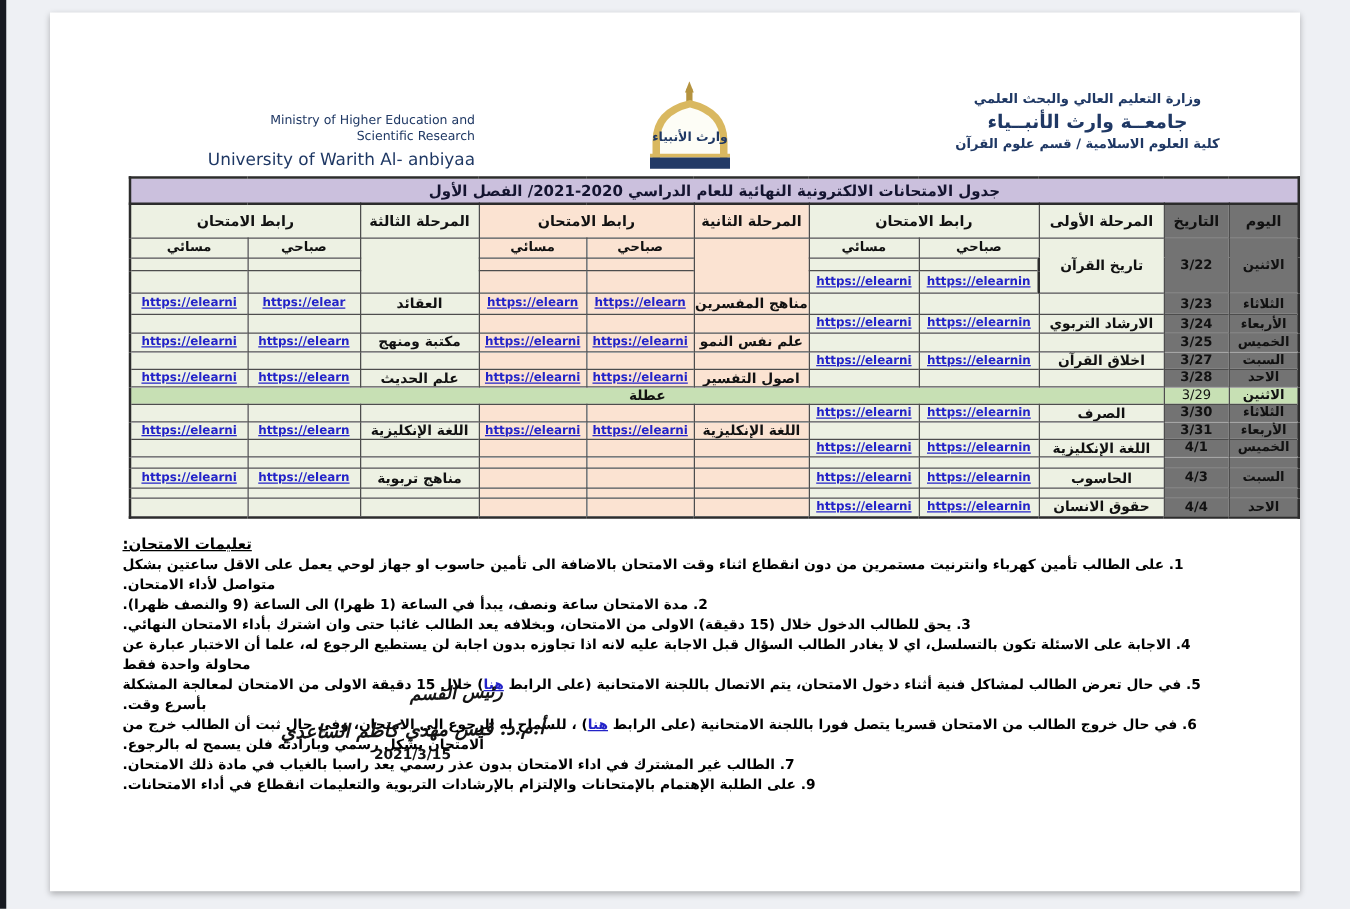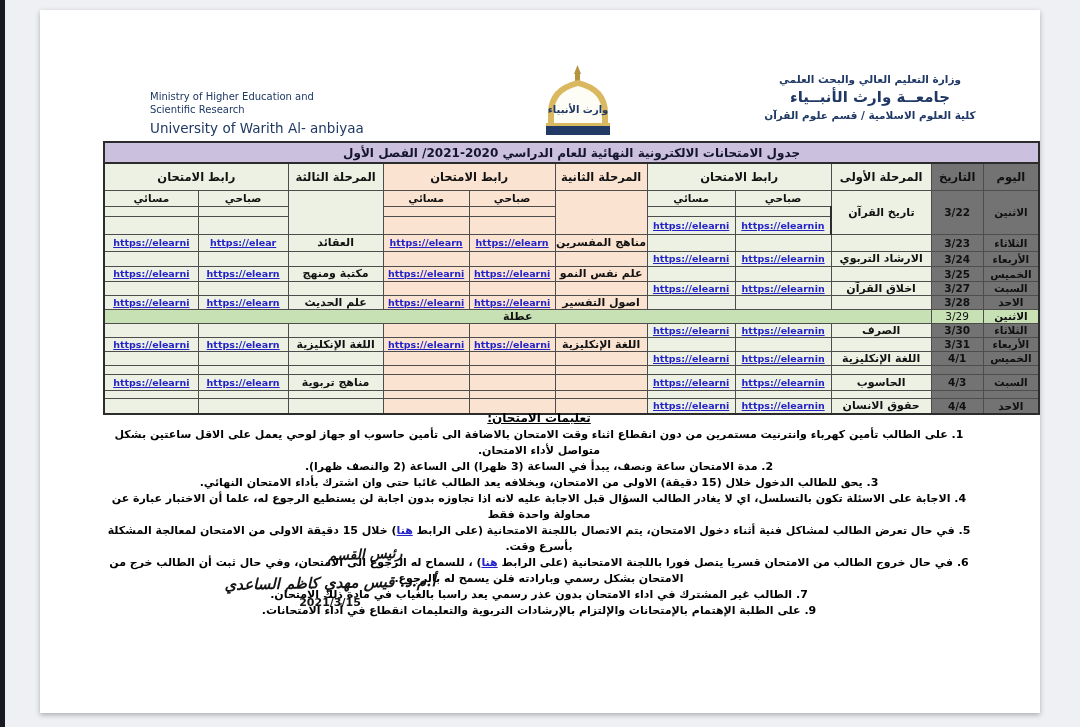--- a/index.html
+++ b/index.html
@@ -3,29 +3,29 @@
 <meta charset="utf-8">
 <style>
   * { margin:0; padding:0; box-sizing:border-box; }
   html,body { width:1080px; height:727px; overflow:hidden; background:#eef0f4;
               font-family:"DejaVu Sans", sans-serif; }
   .edge-strip { position:absolute; left:0; top:0; width:5px; height:727px; background:#171a21; }
   .page { position:absolute; left:40px; top:10px; width:1000px; height:703px;
           background:#ffffff; box-shadow:0 2px 5px rgba(0,0,0,.28); }
 
   
-  .hdr-en { position:absolute; left:110px; top:80px; width:230px; text-align:left; color:#1f3864; }
+  .hdr-en { position:absolute; left:110px; top:80px; width:230px; text-align:right; color:#1f3864; }
   .hdr-en .s { font-size:10px; line-height:13px; }
   .hdr-en .b { font-size:13.5px; line-height:18px; margin-top:3px; }
   .hdr-ar { position:absolute; left:690px; top:62px; width:280px; text-align:center;
             color:#1f3864; direction:rtl; }
   .hdr-ar .l1 { font-size:10.5px; font-weight:bold; line-height:15px; }
   .hdr-ar .l2 { font-size:15px; font-weight:bold; line-height:21px; letter-spacing:1px; }
   .hdr-ar .l3 { font-size:10.5px; font-weight:bold; line-height:15px; }
-  .logo { position:absolute; left:498px; top:55px; width:80px; height:74px; }
+  .logo { position:absolute; left:472px; top:55px; width:80px; height:74px; }
 
   
   .sched { position:absolute; left:63px; top:131px; }
   table { border-collapse:collapse; table-layout:fixed; width:935px; direction:rtl; }
   td { border:1px solid #4d4d4d; overflow:hidden; white-space:nowrap;
        text-align:center; vertical-align:middle; font-size:10.5px; color:#111; }
   .tt  { background:#cbc0dd; font-weight:bold; font-size:12px; color:#141430; border:2px solid #2c2c2c;margin-top:16px; }
   .hd  { font-weight:bold; font-size:11.5px; }
   .dd  { background:#737373; font-weight:bold;margin-left:12px; }
   .gG  { background:#edf1e3; }
@@ -34,22 +34,22 @@
   .sub { font-weight:bold; font-size:11px; }
   .lk  { direction:ltr; color:#2323c8; font-weight:bold; font-size:9.5px;
          text-decoration:underline; cursor:pointer; }
   .shd { font-weight:bold; font-size:10.5px; }
   table tr:first-child td { border-top:2px solid #2c2c2c; }
   td:first-child { border-right:2px solid #2c2c2c; }
   td:last-child  { border-left:2px solid #2c2c2c; }
   .lastrow td { border-bottom:2px solid #2c2c2c; }
 
   
-  .inst-wrap { position:absolute; left:58px; top:401px; width:882px; direction:rtl;
-               text-align:center; color:#000; }
+  .inst-wrap { position:absolute; left:58px; top:418px; width:882px; direction:rtl;
+               text-align:left; color:#000; }
   .inst-head { font-weight:bold; font-size:12px; text-decoration:underline; margin-bottom:2px; }
   .inst { font-size:11px; font-weight:bold; line-height:16px; }
   .hn { color:#2323c8; text-decoration:underline; cursor:pointer; }
 
   
   .sig { position:absolute; left:140px; top:536px; width:300px; text-align:center; color:#141414; }
   .sig .role { font-family:"DejaVu Serif", serif; font-style:italic; font-weight:bold;
                font-size:14px; transform:rotate(-2deg); margin-left:70px; }
   .sig .name { font-family:"DejaVu Serif", serif; font-style:italic; font-weight:bold;
                font-size:15px; margin-top:12px; transform:rotate(-1deg); }
@@ -321,21 +321,21 @@
       <td class="gG lk"></td>
       <td class="gG lk"></td>
     </tr>
   </tbody>
       </table>
   </div>
 
   <div class="inst-wrap">
     <div class="inst-head">تعليمات الامتحان:</div>
     <div class="inst"><span>1.</span> <span>على الطالب تأمين كهرباء وانترنيت مستمرين من دون انقطاع اثناء وقت الامتحان بالاضافة الى تأمين حاسوب او جهاز لوحي يعمل على الاقل ساعتين بشكل متواصل لأداء الامتحان.</span></div>
-    <div class="inst"><span>2.</span> <span>مدة الامتحان ساعة ونصف، يبدأ في الساعة (3 ظهرا) الى الساعة (2 والنصف ظهرا).</span></div>
+    <div class="inst"><span>2.</span> <span>مدة الامتحان ساعة ونصف، يبدأ في الساعة (1 ظهرا) الى الساعة (9 والنصف ظهرا).</span></div>
     <div class="inst"><span>3.</span> <span>يحق للطالب الدخول خلال (15 دقيقة) الاولى من الامتحان، وبخلافه يعد الطالب غائبا حتى وان اشترك بأداء الامتحان النهائي.</span></div>
     <div class="inst"><span>4.</span> <span>الاجابة على الاسئلة تكون بالتسلسل، اي لا يغادر الطالب السؤال قبل الاجابة عليه لانه اذا تجاوزه بدون اجابة لن يستطيع الرجوع له، علما أن الاختبار عبارة عن محاولة واحدة فقط</span></div>
     <div class="inst"><span>5.</span> <span>في حال تعرض الطالب لمشاكل فنية أثناء دخول الامتحان، يتم الاتصال باللجنة الامتحانية (على الرابط </span><span class="hn">هنا</span><span>) خلال 15 دقيقة الاولى من الامتحان لمعالجة المشكلة بأسرع وقت.</span></div>
     <div class="inst"><span>6.</span> <span>في حال خروج الطالب من الامتحان قسريا يتصل فورا باللجنة الامتحانية (على الرابط </span><span class="hn">هنا</span><span>) ، للسماح له الرجوع الى الامتحان، وفي حال ثبت أن الطالب خرج من الامتحان بشكل رسمي وبارادته فلن يسمح له بالرجوع.</span></div>
     <div class="inst"><span>7.</span> <span>الطالب غير المشترك في اداء الامتحان بدون عذر رسمي يعد راسبا بالغياب في مادة ذلك الامتحان.</span></div>
     <div class="inst"><span>9.</span> <span>على الطلبة الإهتمام بالإمتحانات والإلتزام بالإرشادات التربوية والتعليمات انقطاع في أداء الامتحانات.</span></div>
   </div>
 
   <div class="sig">
     <div class="role">رئيس القسم</div>

